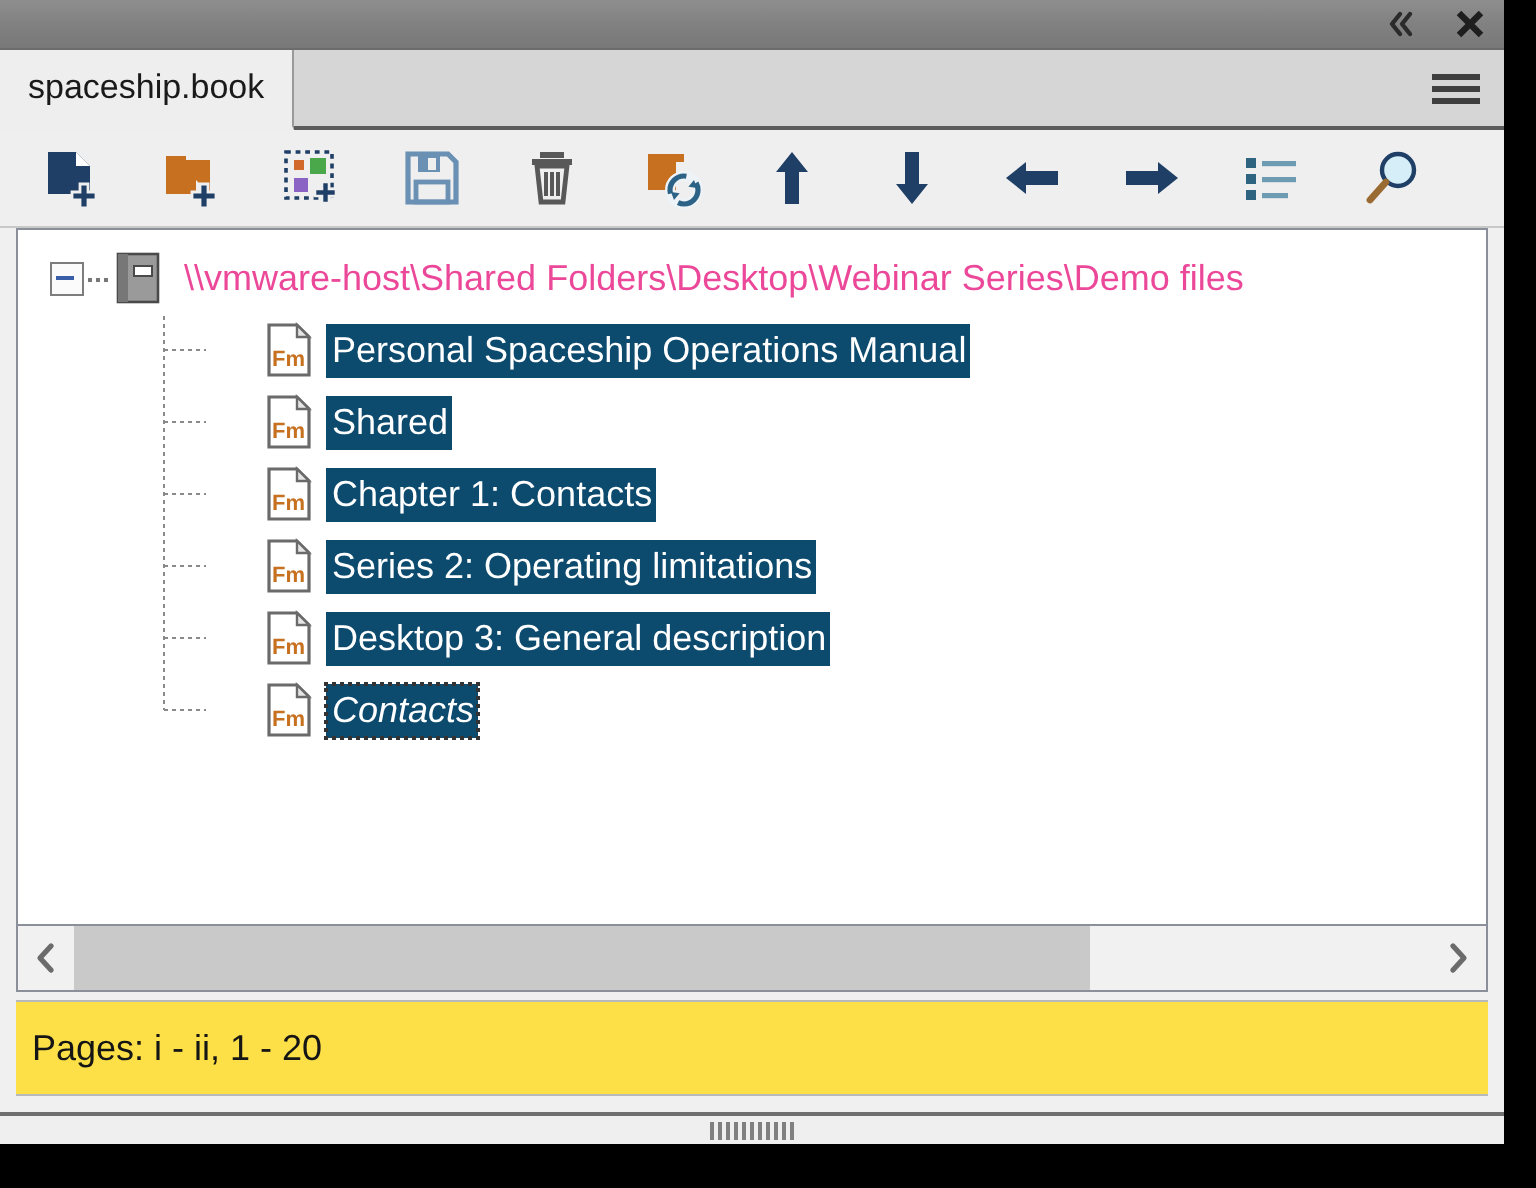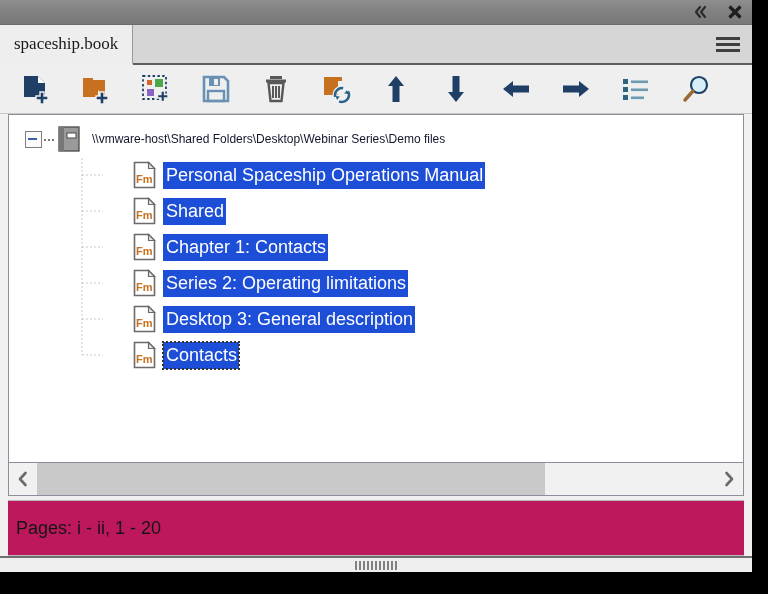--- a/index.html
+++ b/index.html
@@ -46,21 +46,20 @@
   .tb-btn svg { display: block; }
 
   
   #tabbar {
     position: relative;
     height: 38px;
     background: #d6d6d6;
     border-bottom: 2px solid #5c5c5c;
     display: flex;
     align-items: stretch;
-    font-family: Liberation Serif, serif;
   }
   #tab-active {
     background: #eeeeee;
     border-right: 1px solid #9a9a9a;
     padding: 0 14px 0 14px;
     display: flex;
     align-items: center;
     font-size: 17px;
     color: #1a1a1a;
     position: relative;
@@ -155,21 +154,21 @@
   .dots-h {
     width: 14px;
     height: 16px;
     flex: 0 0 auto;
     background-image: radial-gradient(#777 38%, transparent 40%);
     background-size: 4px 4px;
     background-repeat: repeat-x;
     background-position: 1px 7px;
   }
   .book-icon { flex: 0 0 auto; margin: 0 2px; }
-  .root-label { margin-left: 10px; color: #0f172a; font-size: 12px; }
+  .root-label { margin-left: 10px; color: #ec4899; font-size: 18px; }
 
   
   .row.child { padding-left: 88px; }
   .elbow {
     position: absolute;
     left: 72px;
     top: 17px;
     width: 22px;
     height: 2px;
     background-image: radial-gradient(#8a8a8a 38%, transparent 40%);
@@ -188,26 +187,27 @@
   }
   .fm-icon { flex: 0 0 auto; margin-left: 36px; }
   .child-label {
     margin-left: 6px;
     padding: 2px 2px 3px 3px;
     font-size: 18px;
     line-height: 22px;
     color: #111;
   }
   .child-label.selected {
-    background: #1d4ed8;
+    background: #0c4a6e;
     color: #ffffff;
   }
   .child-label.focused {
     outline: 2px dotted #333;
     outline-offset: -1px;
+    font-style: italic;
   }
 
   
   #hscroll {
     margin: 0 8px;
     height: 34px;
     background: #f1f1f1;
     border: 1px solid #8a8f99;
     box-sizing: border-box;
     display: flex;
@@ -232,22 +232,22 @@
     position: absolute;
     left: 0; top: 0; bottom: 0;
     width: 508px;
     background: #c9c9c9;
     cursor: default;
   }
 
   
   #statusbar {
     margin: 4px 8px 0 8px;
-    height: 56px;
-    background: #be185d;
+    height: 48px;
+    background: #fde047;
     border: 1px solid #b9b9b9;
     border-left: none; border-right: none;
     display: flex;
     align-items: center;
     padding-left: 8px;
     box-sizing: border-box;
   }
   #status-text {
     font-size: 18px;
     color: #151515;

